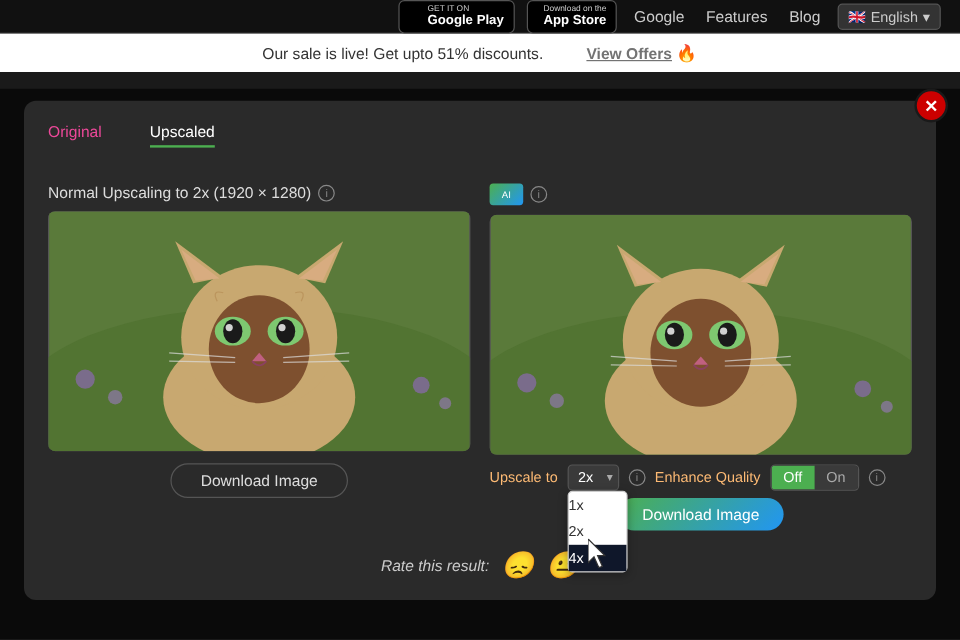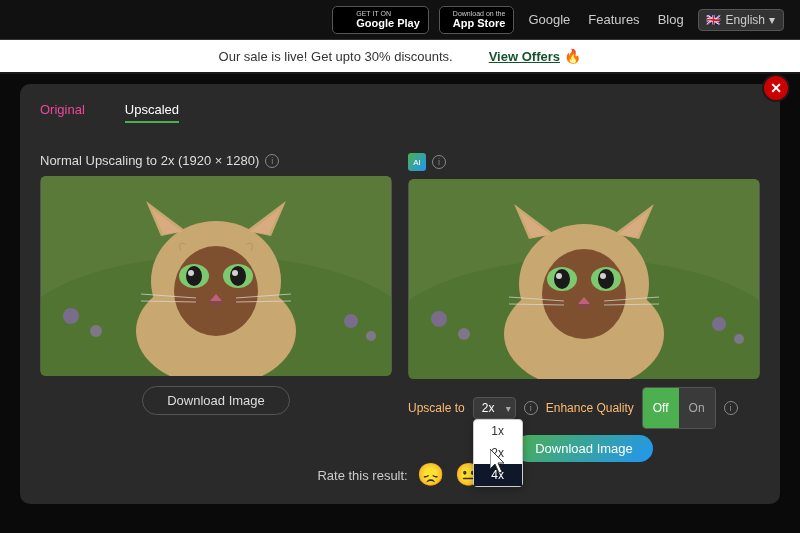--- a/index.html
+++ b/index.html
@@ -8,21 +8,21 @@
       height: 533px;
       font-family: -apple-system, BlinkMacSystemFont, 'Segoe UI', sans-serif;
       background: #1a1a1a;
       overflow: hidden;
       position: relative;
     }
 
     
     .top-nav {
       background: #111;
-      height: 40px;
+      height: 28px;
       display: flex;
       align-items: center;
       justify-content: flex-end;
       padding: 0 16px;
       gap: 10px;
       border-bottom: 1px solid #333;
     }
     .store-badge {
       display: flex;
       align-items: center;
@@ -76,21 +76,21 @@
       background: #fff;
       height: 32px;
       display: flex;
       align-items: center;
       justify-content: center;
       font-size: 13px;
       color: #333;
       gap: 4px;
     }
     .sale-banner .offer-link {
-      color: #14532d;
+      color: #737373;
       font-weight: 600;
       cursor: pointer;
       text-decoration: underline;
       margin-left: 32px;
     }
     .sale-fire { font-size: 14px; }
 
     
     .modal-overlay {
       position: absolute;
@@ -176,21 +176,21 @@
       border: 1px solid #888;
       border-radius: 50%;
       display: inline-flex;
       align-items: center;
       justify-content: center;
       font-size: 9px;
       color: #888;
       cursor: pointer;
     }
     .ai-icon {
-      width: 18px;
+      width: 28px;
       height: 18px;
       background: linear-gradient(135deg, #4caf50, #2196f3);
       border-radius: 3px;
       display: inline-flex;
       align-items: center;
       justify-content: center;
       font-size: 8px;
       color: #fff;
     }
 
@@ -271,35 +271,34 @@
       border-radius: 4px;
       z-index: 100;
       min-width: 50px;
       box-shadow: 0 2px 8px rgba(0,0,0,0.3);
     }
     .dropdown-item {
       padding: 4px 0;
       font-size: 12px;
       color: #333;
       cursor: pointer;
-      text-align: center;
     }
     .dropdown-item.selected {
       background: #0f172a;
       color: #fff;
     }
 
     .toggle-group {
       display: flex;
       border-radius: 4px;
       overflow: hidden;
       border: 1px solid #555;
     }
     .toggle-btn {
-      padding: 13px 10px;
+      padding: 3px 10px;
       font-size: 12px;
       cursor: pointer;
       background: #3a3a3a;
       color: #aaa;
       border: none;
     }
     .toggle-btn.active {
       background: #4caf50;
       color: #fff;
     }
@@ -310,25 +309,27 @@
       color: #fff;
       border-radius: 20px;
       padding: 6px 20px;
       font-size: 13px;
       cursor: pointer;
       font-weight: 500;
     }
 
     
     .rate-section {
+      margin-top: 16px;
       text-align: left;
       display: flex;
       align-items: center;
       justify-content: center;
       gap: 10px;
+      font-style: italic;
     }
     .rate-label {
       font-size: 13px;
       color: #ccc;
     }
     .emoji {
       font-size: 22px;
       cursor: pointer;
     }
 
@@ -372,21 +373,21 @@
   <a class="nav-link">Features</a>
   <a class="nav-link">Blog</a>
   <div class="lang-btn">
     <span>🇬🇧</span>
     <span>English</span>
     <span>▾</span>
   </div>
 </div>
 
 <div class="sale-banner">
-  <span>Our sale is live! Get upto 30% discounts.</span>
+  <span>Our sale is live! Get upto 51% discounts.</span>
   <a class="offer-link">View Offers</a>
   <span class="sale-fire">🔥</span>
 </div>
 
 <div class="modal-overlay">
   <div class="modal">
 
     <div class="close-btn">✕</div>
 
     <div class="tabs">

